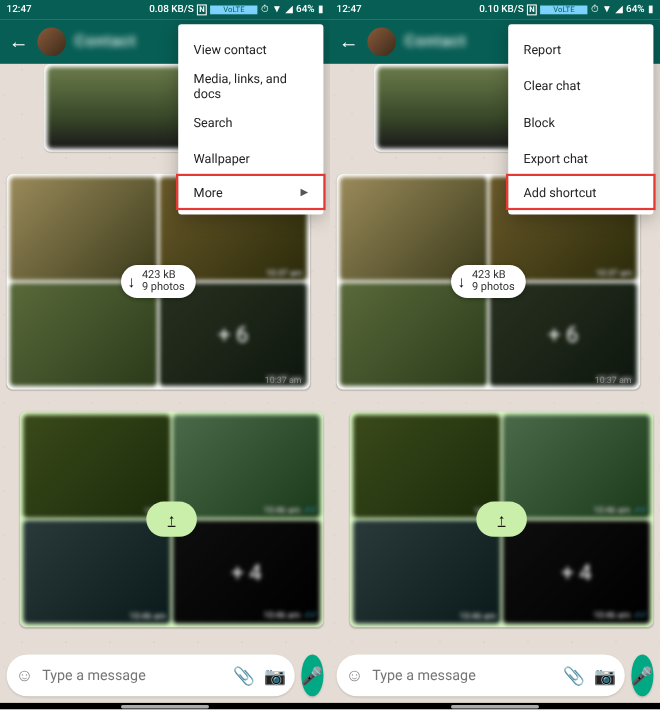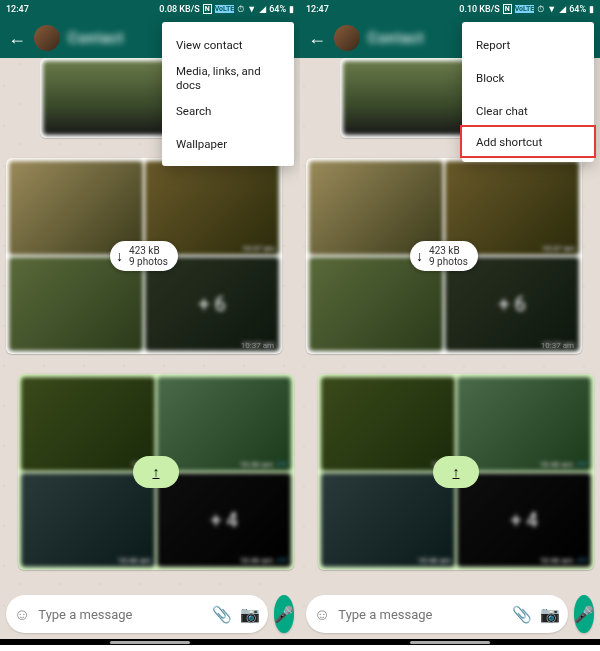--- a/index.html
+++ b/index.html
@@ -12,21 +12,21 @@
                       radial-gradient(circle at 50% 60%, rgba(0,0,0,0.03) 1px, transparent 1px);
     background-size: 40px 40px;
     pointer-events: none;
   }
 
   
   .status-bar { height: 18px; background: #075e54; color: #fff; display: flex; align-items: center; justify-content: space-between; padding: 0 6px; font-size: 9px; font-weight: 500; position: relative; z-index: 2; }
   .status-right { display: flex; align-items: center; gap: 3px; }
   .status-right .ico { font-size: 9px; line-height: 1; }
   .nfc-box { border: 1px solid #fff; padding: 0 1px; font-size: 7px; font-weight: 700; }
-  .vo-box { background: #7dd3fc; color: #075e54; padding: 0 0; font-size: 7px; font-weight: 700; }
+  .vo-box { background: #7dd3fc; color: #075e54; padding: 0 12px; font-size: 7px; font-weight: 400; }
 
   
   .header { height: 40px; background: #075e54; color: #fff; display: flex; align-items: center; padding: 0 8px; gap: 8px; position: relative; z-index: 2; }
   .back-arrow { font-size: 18px; }
   .avatar { width: 26px; height: 26px; border-radius: 50%; background: linear-gradient(135deg, #8a5a3a, #3a2a1a); }
   .contact-name { font-size: 14px; font-weight: 500; filter: blur(3px); letter-spacing: 1px; }
 
   
   .chat-body { position: absolute; top: 58px; bottom: 58px; left: 0; right: 0; padding: 4px 6px; overflow: hidden; }
 
@@ -174,20 +174,24 @@
         </div>
       <div class="menu-item">
           <span>Media, links, and docs</span>
         </div>
       <div class="menu-item">
           <span>Search</span>
         </div>
       <div class="menu-item">
           <span>Wallpaper</span>
         </div>
+      <div class="menu-item highlight">
+        <span>More</span>
+        <span class="chev">▶</span>
+      </div>
     </div>
 
     <div class="navbar">
         <div class="nav-pill"></div>
       </div>
   </div>
 
   <div class="screen">
     <div class="status-bar">
       <span>12:47</span>
@@ -267,24 +271,27 @@
       <div class="mic-btn">
         <span>🎤</span>
       </div>
     </div>
 
     <div class="menu">
       <div class="menu-item">
           <span>Report</span>
         </div>
       <div class="menu-item">
+          <span>Clear chat</span>
+        </div>
+      <div class="menu-item">
           <span>Block</span>
         </div>
       <div class="menu-item">
-          <span>Clear chat</span>
+          <span>Export chat</span>
         </div>
       <div class="menu-item highlight">
           <span>Add shortcut</span>
         </div>
     </div>
 
     <div class="navbar">
         <div class="nav-pill"></div>
       </div>
   </div>

